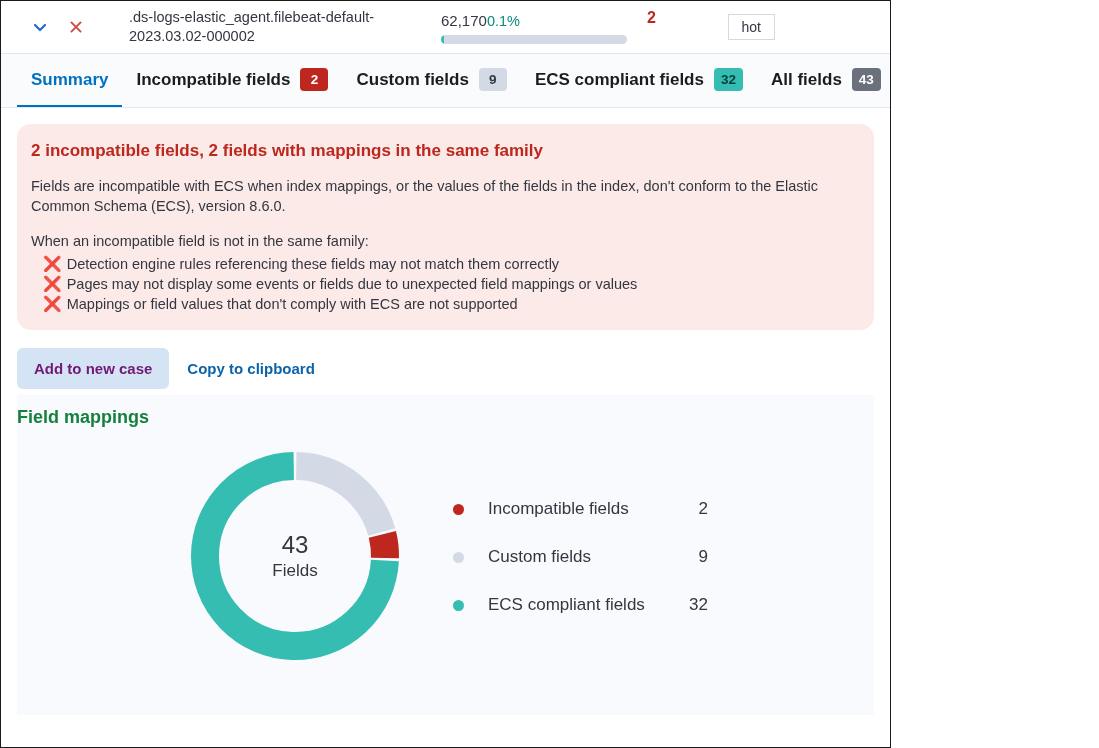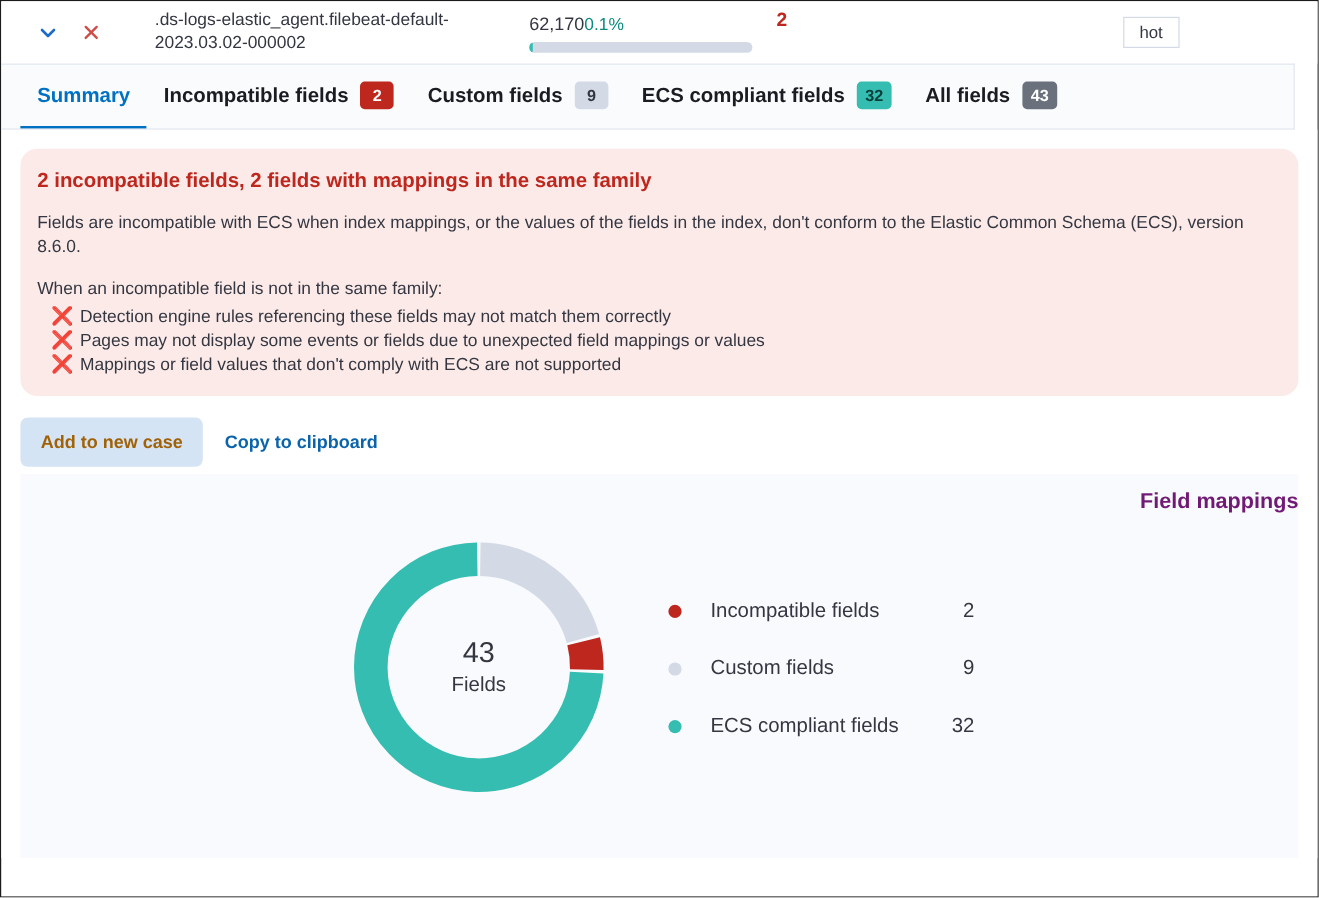--- a/index.html
+++ b/index.html
@@ -8,21 +8,21 @@
     width: 1099px;
     height: 748px;
     overflow: hidden;
     background: #ffffff;
     font-family: "Liberation Sans", sans-serif;
     -webkit-font-smoothing: antialiased;
   }
 
   #app {
     position: relative;
-    width: 1099px;
+    width: 891px;
     height: 748px;
     background: #ffffff;
     border: 1px solid #1b1b1b;
     overflow: hidden;
   }
 
   
   .header {
     position: relative;
     height: 52px;
@@ -207,21 +207,21 @@
 
   
   .actions {
     display: flex;
     align-items: center;
     gap: 8px;
     padding: 18px 0 0 0;
   }
   .btn-filled {
     background: #d5e4f5;
-    color: #a16207;
+    color: #701a75;
     font-size: 15px;
     font-weight: bold;
     border: none;
     border-radius: 6px;
     padding: 12px 17px;
     cursor: pointer;
   }
   .btn-text {
     background: transparent;
     color: #0b63ab;
@@ -234,24 +234,24 @@
 
   
   .chart-panel {
     margin-top: 6px;
     background: #f9fafd;
     height: 320px;
     position: relative;
   }
 
   .chart-title {
-    text-align: right;
+    text-align: left;
     font-size: 18px;
     font-weight: bold;
-    color: #701a75;
+    color: #15803d;
     padding-top: 12px;
   }
 
   .chart-area {
     display: flex;
     align-items: flex-start;
     justify-content: center;
     gap: 46px;
     padding-top: 16px;
   }

